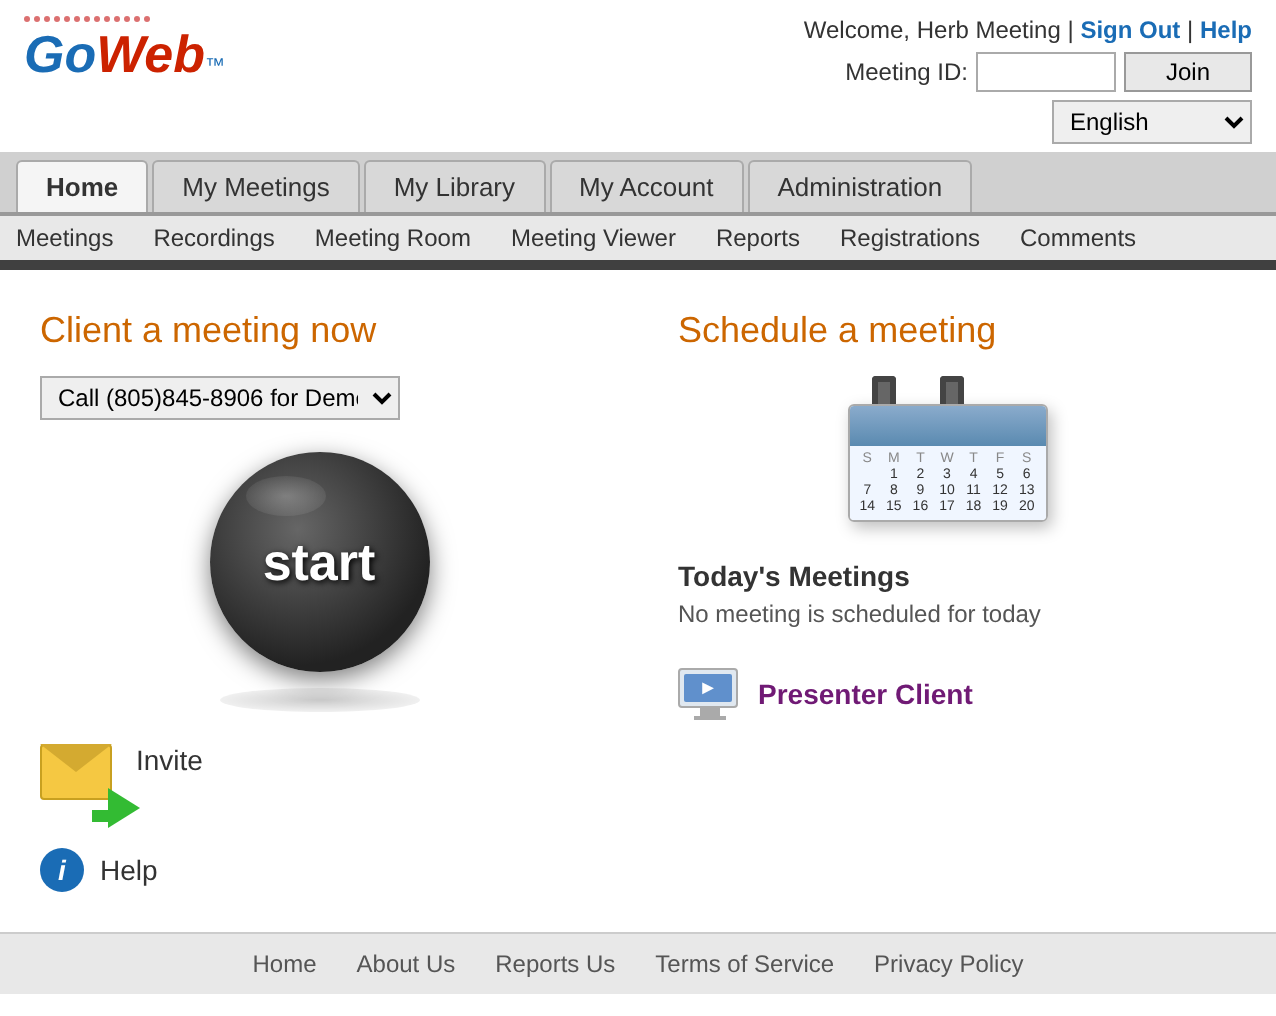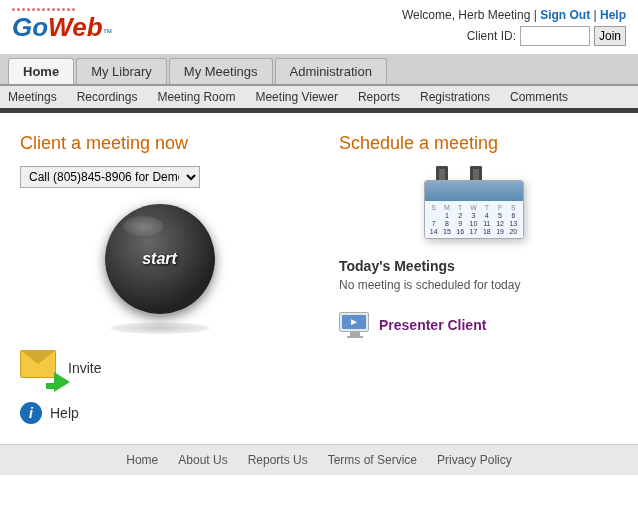--- a/index.html
+++ b/index.html
@@ -8,21 +8,21 @@
     
     #header { display: flex; justify-content: space-between; align-items: flex-start; padding: 8px 12px 4px 12px; }
     #logo-area { display: flex; align-items: center; }
 
     #header-right { text-align: right; font-size: 12px; }
     #welcome-line { margin-bottom: 4px; color: #333; }
     #welcome-line a { color: #1a6cb5; text-decoration: none; font-weight: bold; }
     #meeting-id-row { display: flex; align-items: center; gap: 4px; justify-content: flex-end; margin-bottom: 4px; }
     #meeting-id-row label { color: #333; }
     #meeting-id-input { width: 70px; border: 1px solid #aaa; padding: 2px 4px; font-size: 12px; }
-    #join-btn { background: #e8e8e8; border: 1px solid #999; padding: 2px 4px; cursor: pointer; font-size: 12px; }
+    #join-btn { background: #e8e8e8; border: 1px solid #999; padding: 2px 20px; cursor: pointer; font-size: 12px; }
     #lang-select { font-size: 12px; border: 1px solid #aaa; padding: 2px 4px; width: 100px; }
 
     
     #nav-tabs { background: #d0d0d0; display: flex; align-items: flex-end; padding: 4px 8px 0 8px; gap: 2px; border-bottom: 2px solid #999; }
     .nav-tab { padding: 5px 14px; font-size: 13px; cursor: pointer; border: 1px solid #aaa; border-bottom: none; background: #d8d8d8; color: #333; border-radius: 3px 3px 0 0; }
     .nav-tab.active { background: #f5f5f5; font-weight: bold; }
 
     
     #sub-nav { background: #e8e8e8; display: flex; align-items: center; padding: 4px 8px; gap: 20px; border-bottom: 5px solid #404040; }
     .sub-nav-item { font-size: 12px; color: #333; cursor: pointer; }
@@ -44,25 +44,25 @@
       display: flex; align-items: center; justify-content: center;
       cursor: pointer; box-shadow: 0 4px 12px rgba(0,0,0,0.5);
       position: relative;
     }
     #start-circle::after {
       content: '';
       position: absolute; top: 12px; left: 18px; width: 40px; height: 20px;
       background: radial-gradient(ellipse, rgba(255,255,255,0.25), transparent);
       border-radius: 50%;
     }
-    #start-label { color: #fff; font-size: 16px; font-style: italic; font-weight: bold; text-shadow: 1px 1px 3px #000; z-index: 1; }
+    #start-label { color: #fff; font-size: 26px; font-weight: bold; text-shadow: 1px 1px 3px #000; z-index: 1; }
     #start-shadow { width: 100px; height: 12px; background: radial-gradient(ellipse, rgba(0,0,0,0.2), transparent); margin: 0 auto 16px auto; border-radius: 50%; }
 
     
-    #invite-area { display: flex; align-items: center; gap: 8px; margin-bottom: 16px; }
+    #invite-area { display: flex; gap: 8px; margin-bottom: 16px; }
     #invite-icon { position: relative; width: 40px; height: 36px; }
     .envelope-back { width: 36px; height: 28px; background: #f5c842; border: 1px solid #c8a020; position: absolute; top: 0; left: 0; border-radius: 2px; }
     .envelope-flap { width: 0; height: 0; border-left: 18px solid transparent; border-right: 18px solid transparent; border-top: 14px solid #d4aa30; position: absolute; top: 0; left: 0; }
     .envelope-arrow { width: 0; height: 0; border-top: 10px solid transparent; border-bottom: 10px solid transparent; border-left: 16px solid #33bb33; position: absolute; bottom: -4px; right: -4px; }
     .arrow-shaft { width: 10px; height: 6px; background: #33bb33; position: absolute; bottom: -1px; right: 10px; }
     .invite-label { font-size: 14px; color: #333; }
 
     
     #help-area { display: flex; align-items: center; gap: 8px; }
     #help-icon { width: 22px; height: 22px; background: #1a6cb5; border-radius: 50%; display: flex; align-items: center; justify-content: center; color: #fff; font-size: 14px; font-weight: bold; font-style: italic; }
@@ -131,31 +131,40 @@
   </div>
 
   <div id="header-right">
     <div id="welcome-line">
       <span>Welcome, Herb Meeting |</span>
       <a>Sign Out</a>
       <span> | </span>
       <a>Help</a>
     </div>
     <div id="meeting-id-row">
-      <label>Client ID:</label>
+      <label>Meeting ID:</label>
       <input id="meeting-id-input" type="text" style="">
       <button id="join-btn">Join</button>
     </div>
+    <div style="display:flex; justify-content:flex-end;">
+      <select id="lang-select">
+        <option>English</option>
+        <option>Spanish</option>
+        <option>French</option>
+        <option>German</option>
+      </select>
+    </div>
   </div>
 </div>
 
 <div id="nav-tabs">
   <div class="nav-tab active">Home</div>
+  <div class="nav-tab">My Meetings</div>
   <div class="nav-tab">My Library</div>
-  <div class="nav-tab">My Meetings</div>
+  <div class="nav-tab">My Account</div>
   <div class="nav-tab">Administration</div>
 </div>
 
 <div id="sub-nav">
   <span class="sub-nav-item">Meetings</span>
   <span class="sub-nav-item">Recordings</span>
   <span class="sub-nav-item">Meeting Room</span>
   <span class="sub-nav-item">Meeting Viewer</span>
   <span class="sub-nav-item">Reports</span>
   <span class="sub-nav-item">Registrations</span>

